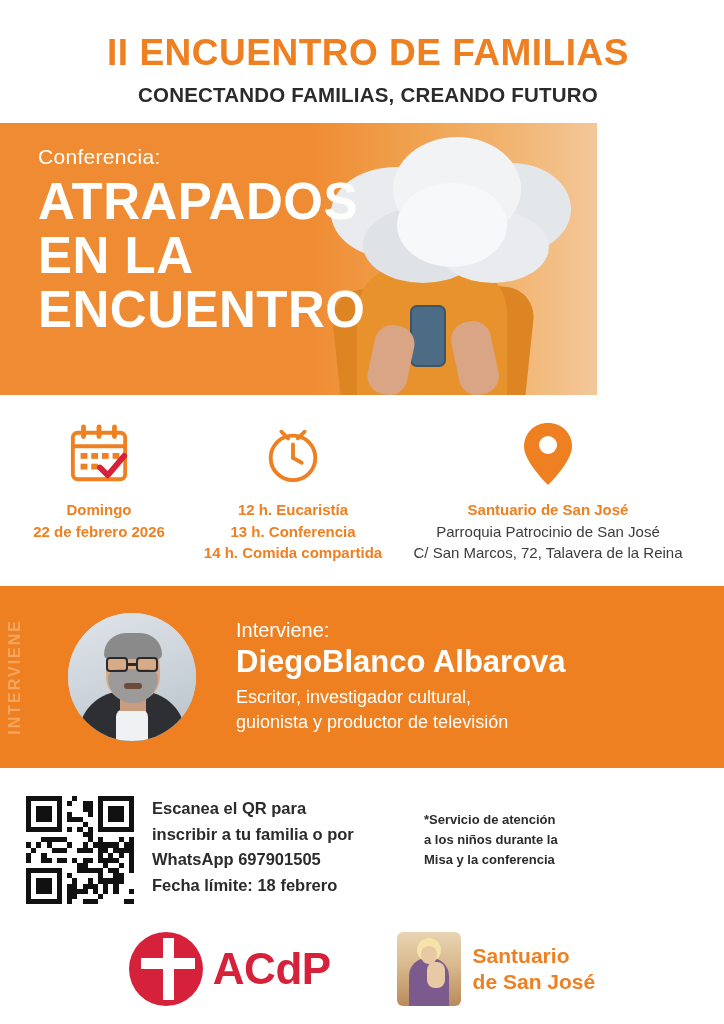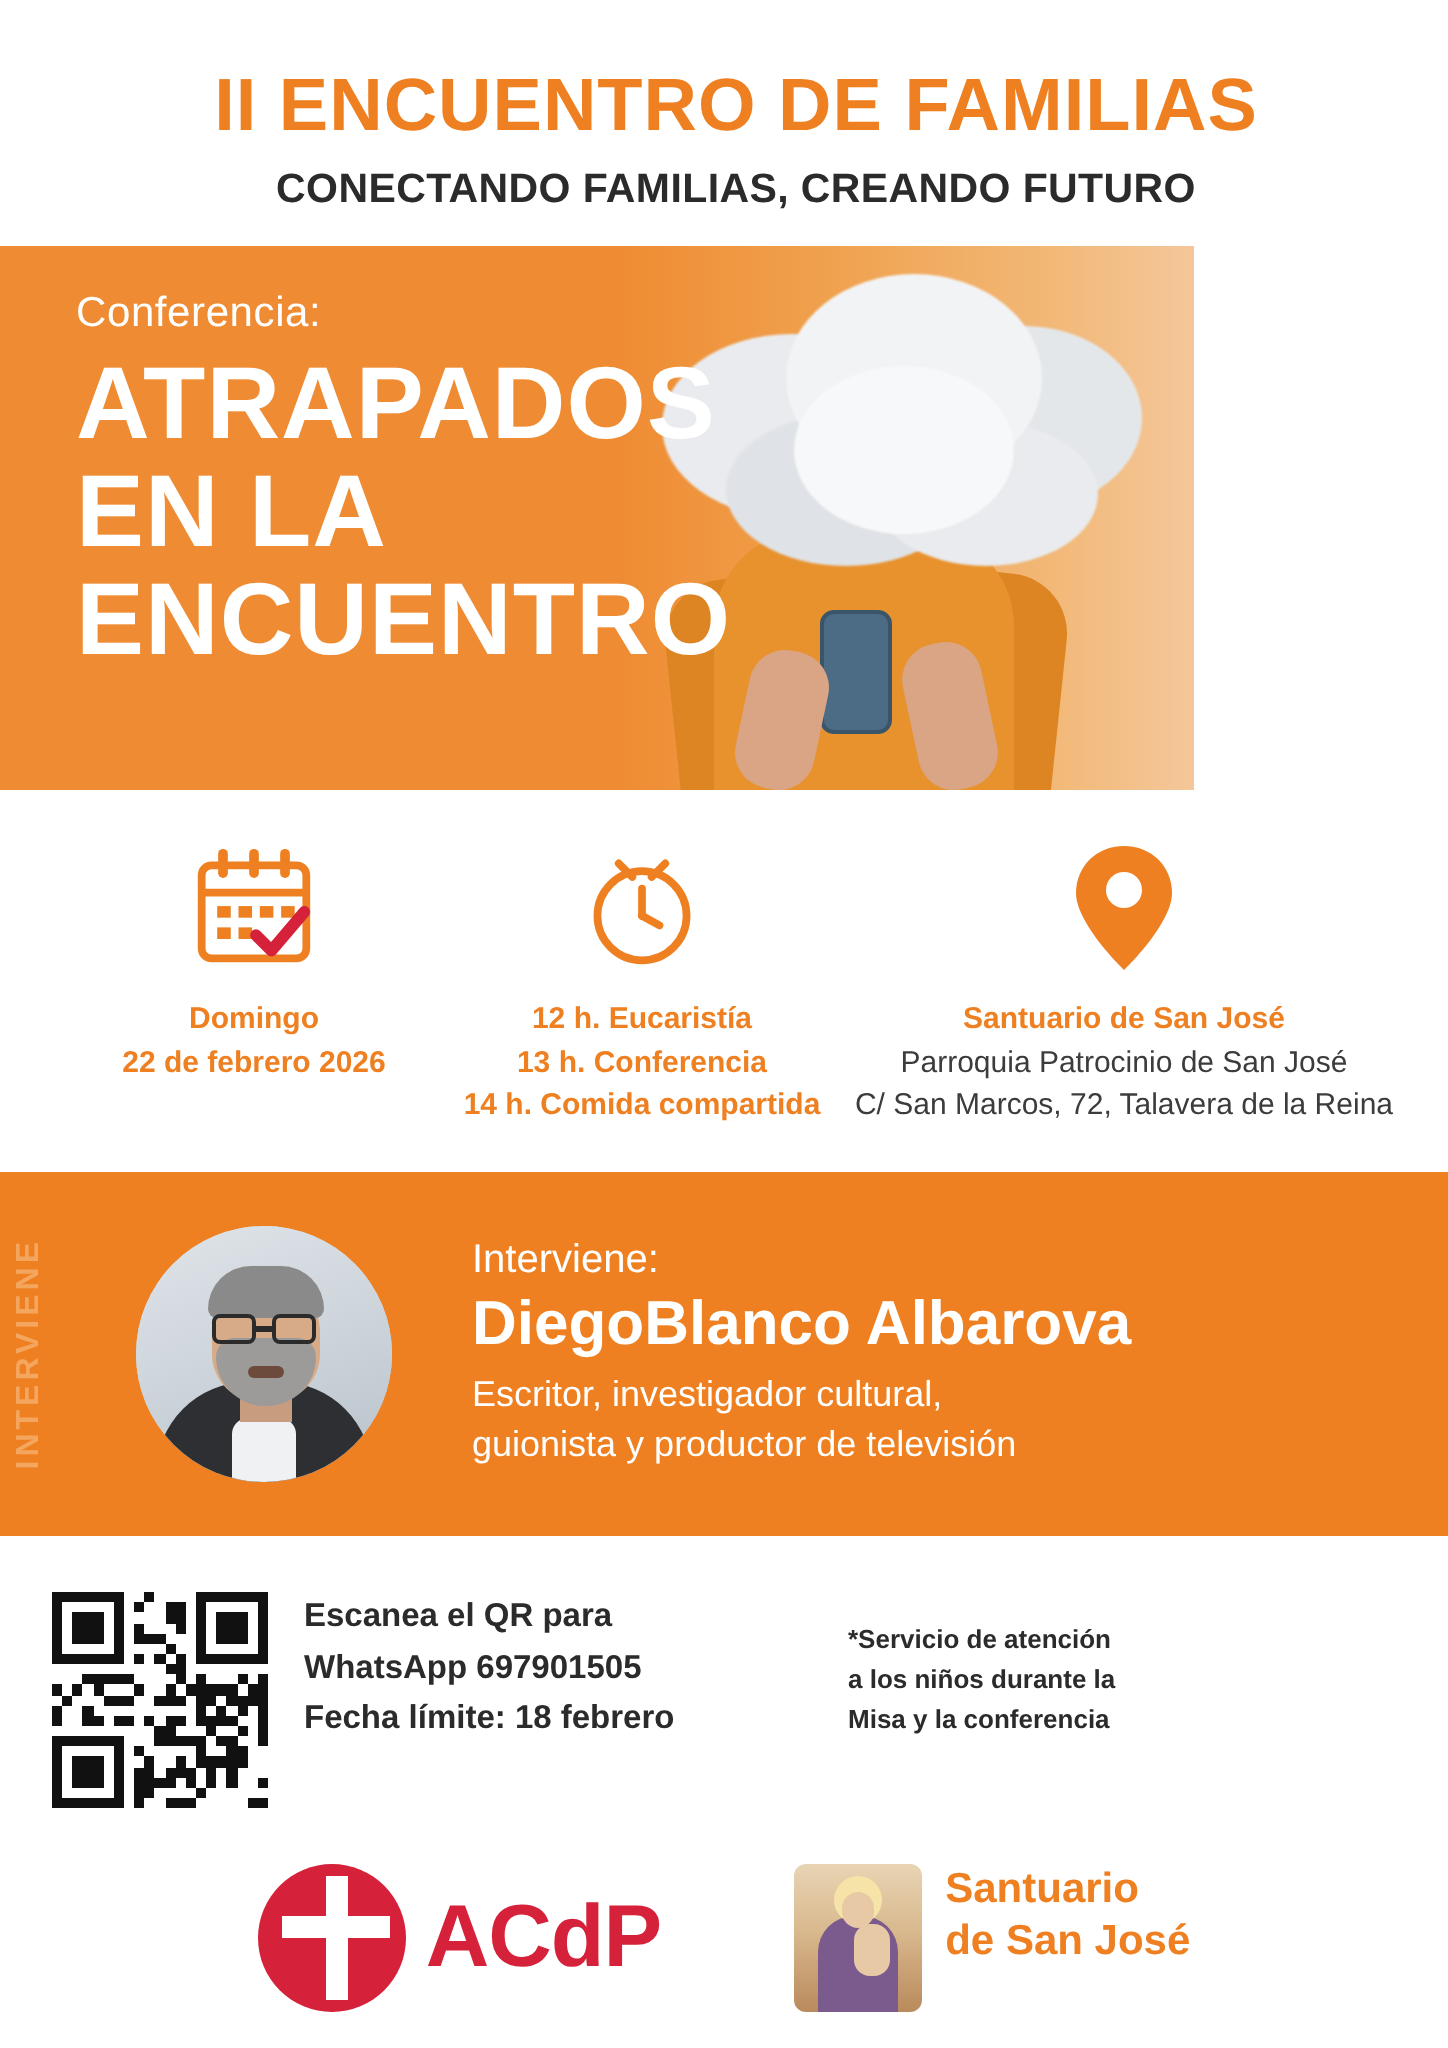--- a/index.html
+++ b/index.html
@@ -134,21 +134,21 @@
   .c1 { left: 34px;  top: 44px;  width: 130px; height: 92px;  background:#e9ebee; }
   .c2 { left: 96px;  top: 14px;  width: 128px; height: 104px; background:#f2f3f5; }
   .c3 { left: 156px; top: 40px;  width: 118px; height: 92px;  background:#e4e7ea; }
   .c4 { left: 66px;  top: 84px;  width: 120px; height: 76px;  background:#dfe2e6; }
   .c5 { left: 140px; top: 88px;  width: 112px; height: 72px;  background:#e9ebee; }
   .c6 { left: 100px; top: 60px;  width: 110px; height: 84px;  background:#f7f8f9; }
 
   
   .info {
     display: flex;
-    padding: 26px 26px 22px 38px;
+    padding: 26px 26px 22px 10px;
     background: #ffffff;
   }
   .info-col {
     flex: 1;
     display: flex;
     flex-direction: column;
     align-items: center;
     text-align: center;
   }
   .info-col.left  { flex: 0 0 178px; }
@@ -256,21 +256,21 @@
   }
   .acdp-cross-v {
     position: absolute; left: 34px; top: 6px;
     width: 11px; height: 62px; background: #ffffff;
   }
   .acdp-cross-h {
     position: absolute; left: 12px; top: 26px;
     width: 54px; height: 11px; background: #ffffff;
   }
   .acdp-word { color: #d6213a; font-size: 44px; font-weight: bold; letter-spacing: -0.5px; }
-  .logo-santuario { display: flex; align-items: flex-start; gap: 12px; }
+  .logo-santuario { display: flex; align-items: center; gap: 12px; }
   .san-img {
     width: 64px; height: 74px;
     border-radius: 6px;
     background: linear-gradient(180deg,#e8d4b4 0%, #d9b98e 45%, #b98a5c 100%);
     position: relative; overflow: hidden;
   }
   .san-halo { position:absolute; left:20px; top:6px; width:24px; height:24px; border-radius:50%; background:#f6e3a8; }
   .san-robe { position:absolute; left:12px; top:26px; width:40px; height:48px; background:#7b5a8e; border-radius:18px 18px 0 0; }
   .san-child { position:absolute; left:30px; top:30px; width:18px; height:26px; background:#e8c9a5; border-radius:8px; }
   .san-face { position:absolute; left:24px; top:14px; width:16px; height:18px; background:#e8c9a5; border-radius:8px; }
@@ -825,20 +825,21 @@
         <i class=""></i>
         <i class=""></i>
         <i class=""></i>
         <i class=""></i>
         <i class=""></i>
         <i class="on"></i>
         <i class="on"></i>
       </div>
     <div class="qr-text">
       <div>Escanea el QR para</div>
+      <div>inscribir a tu familia o por</div>
       <div>WhatsApp 697901505</div>
       <div>Fecha límite: 18 febrero</div>
     </div>
     <div class="qr-note">
       <div>*Servicio de atención</div>
       <div>a los niños durante la</div>
       <div>Misa y la conferencia</div>
     </div>
   </div>
 

